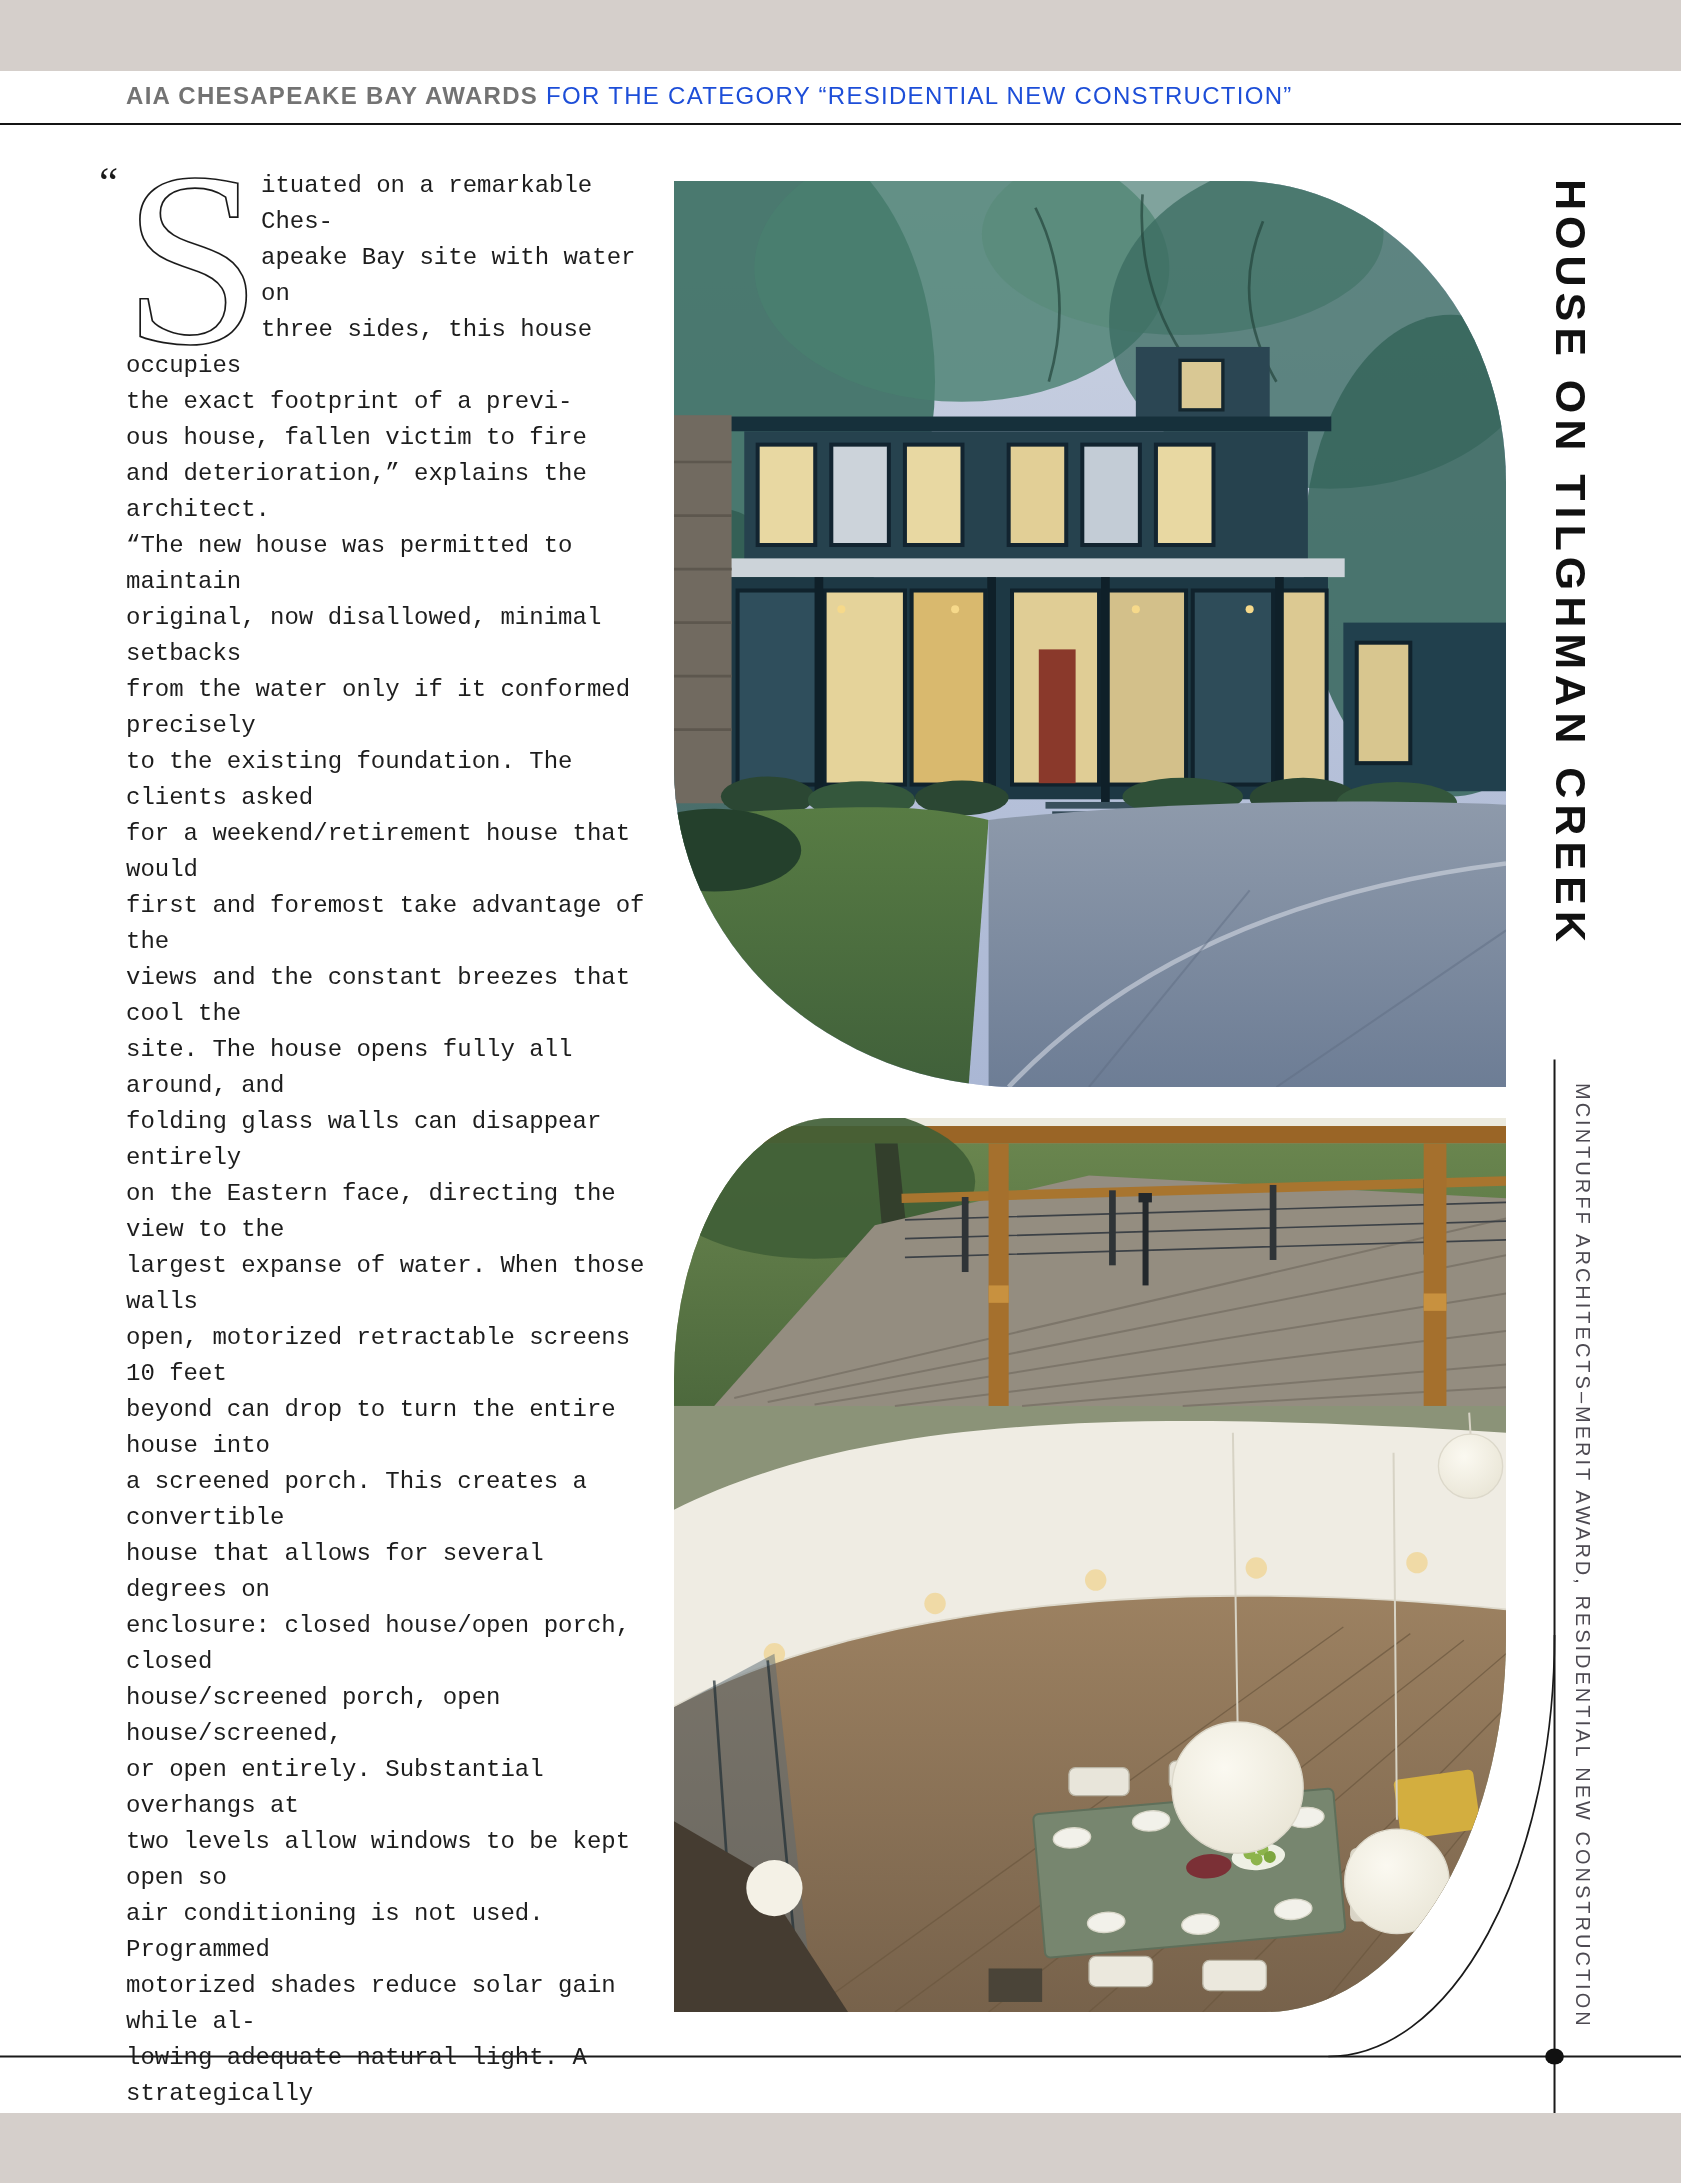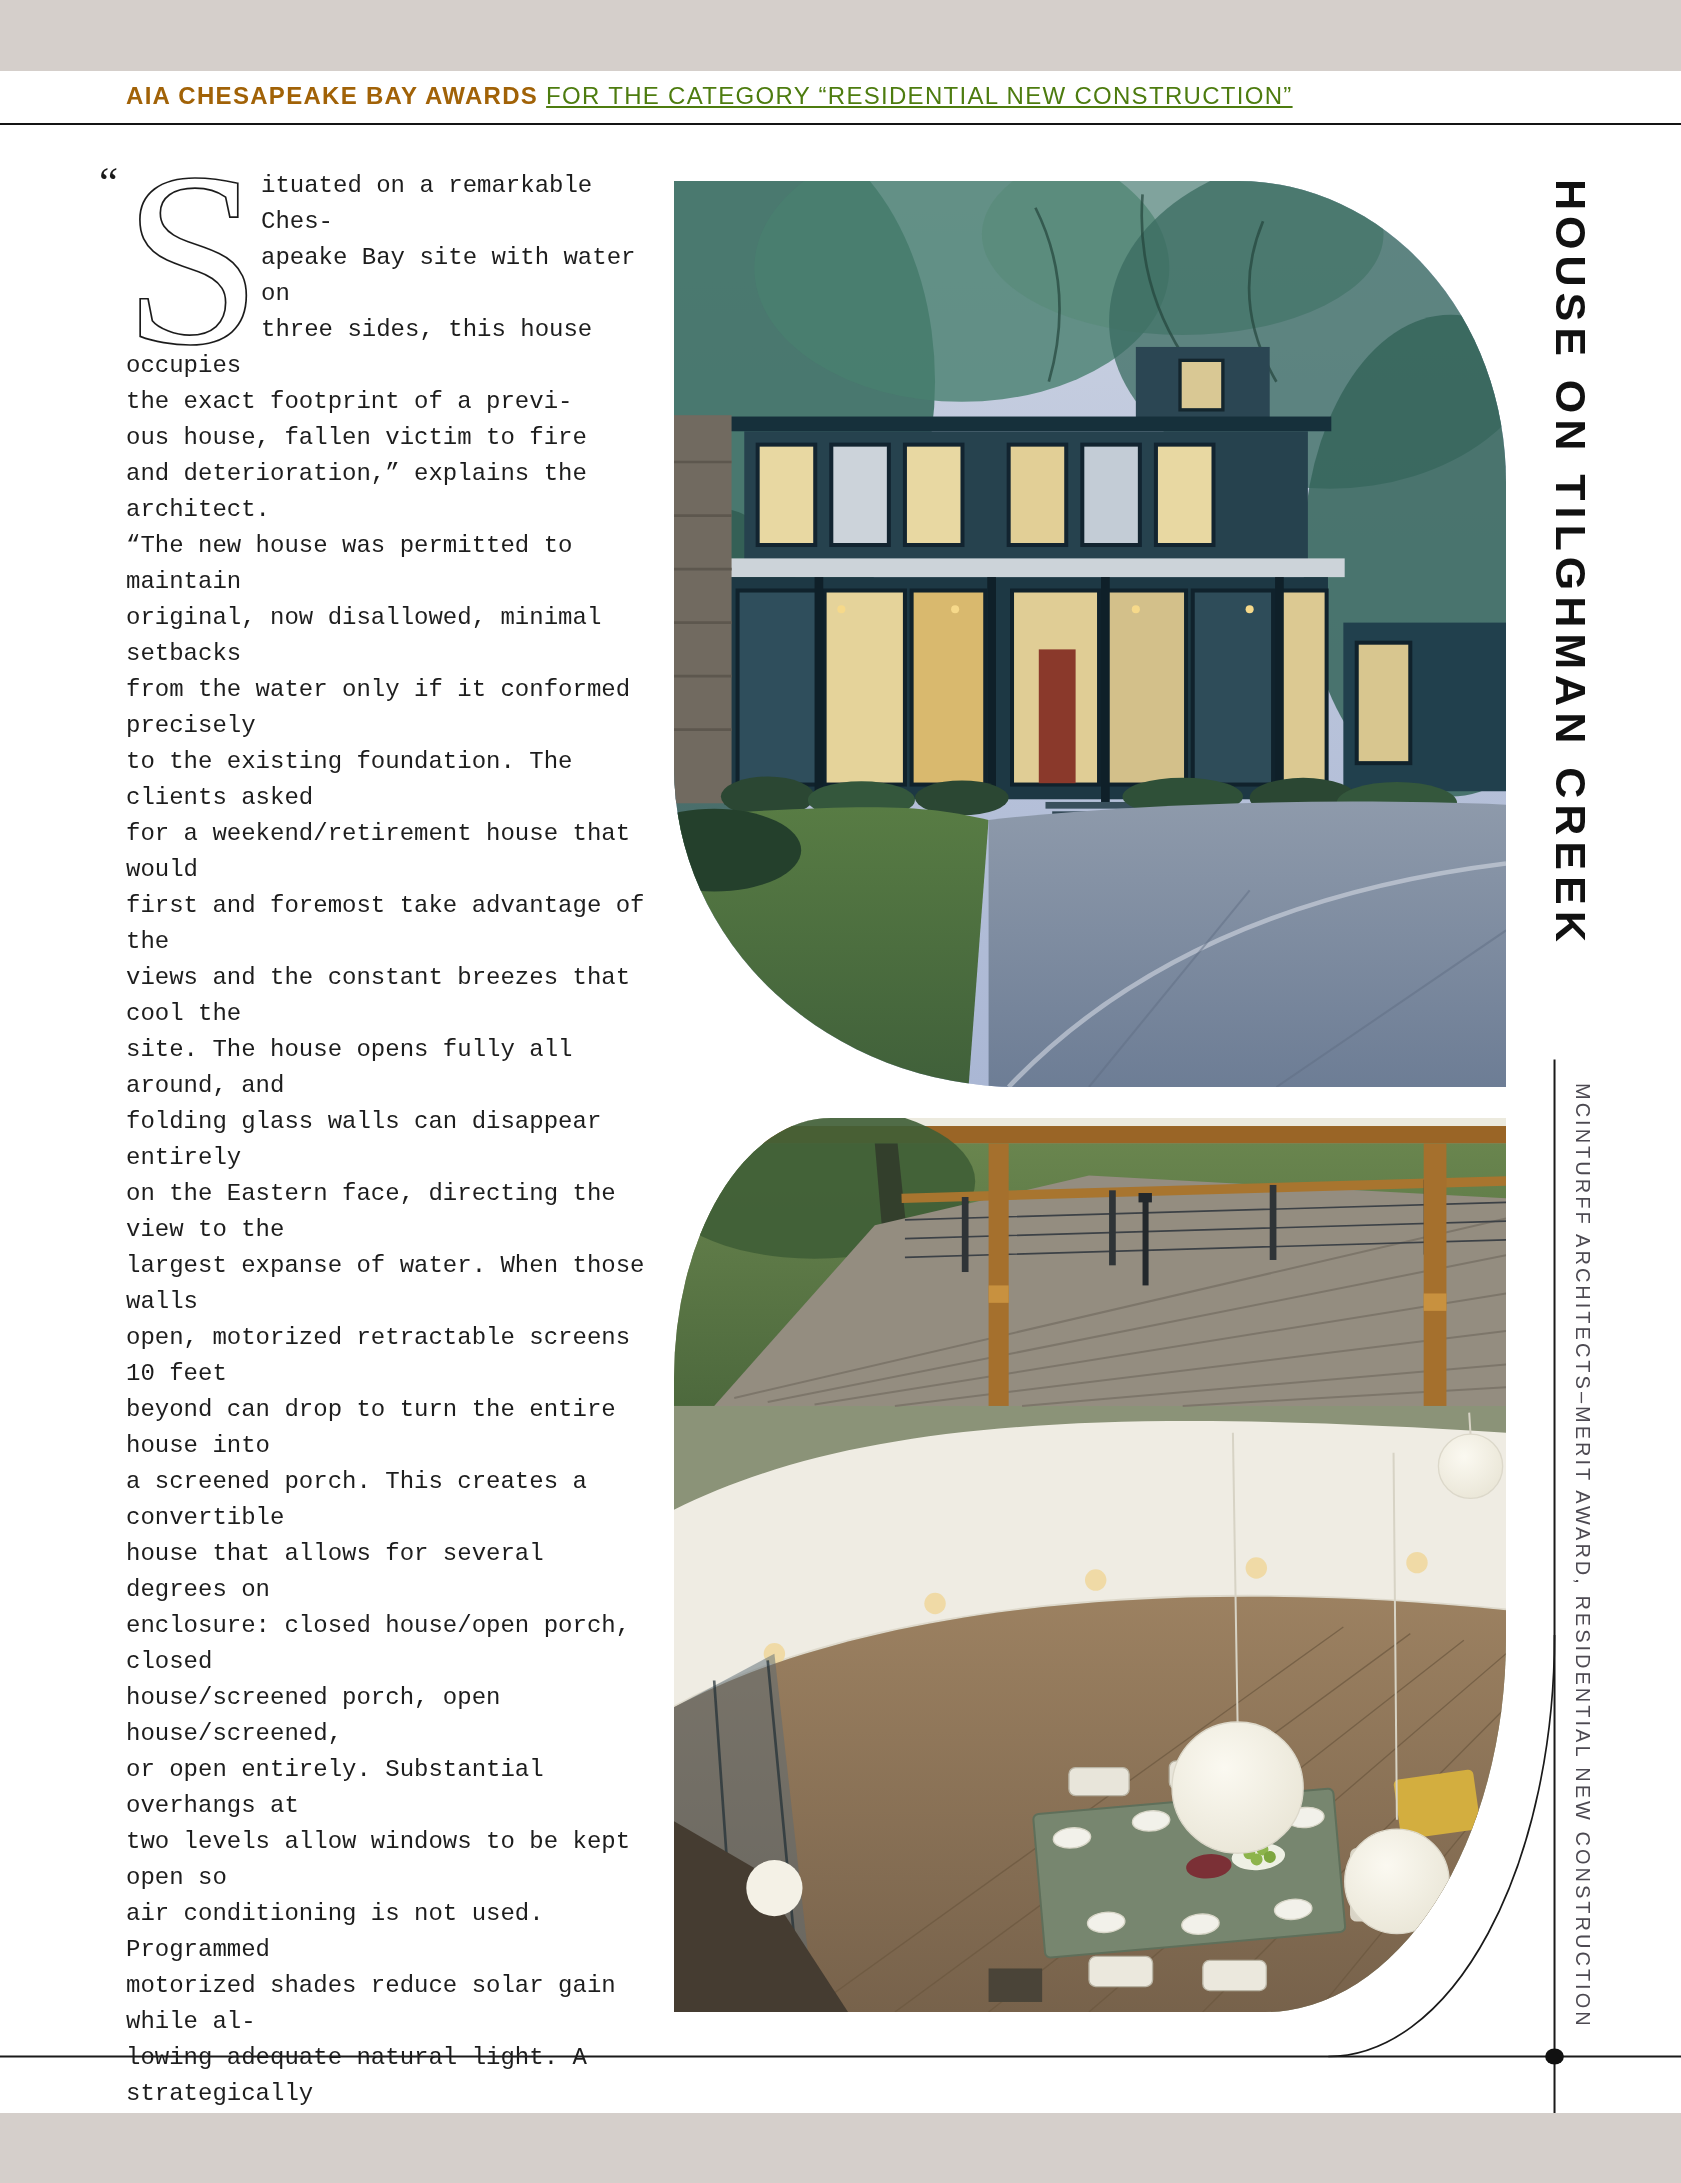--- a/index.html
+++ b/index.html
@@ -2,22 +2,22 @@
 <html style="font-size:10.7px"><head>
 <meta charset="utf-8">
 <style>
   html,body{margin:0;padding:0;background:#ffffff;}
   #page{position:relative;width:1681px;height:2183px;background:#ffffff;overflow:hidden;
         font-family:"Liberation Sans",sans-serif;}
   .band{position:absolute;left:0;width:1681px;background:#d5cfcb;}
   .band.top{top:0;height:71px;}
   .band.bottom{top:2113px;height:70px;}
   .header-line{position:absolute;left:126px;top:82px;font-size:24px;letter-spacing:1.3px;white-space:nowrap;}
-  .header-line .bold{font-weight:700;color:#a16207;}
-  .header-line .rest{font-weight:400;color:#4d7c0f;text-decoration:underline;}
+  .header-line .bold{font-weight:700;color:#737373;}
+  .header-line .rest{font-weight:400;color:#1d4ed8;}
   .rule{position:absolute;left:0;top:123px;width:1681px;height:2px;background:#141414;}
 
   .article{position:absolute;left:126px;top:167px;width:523px;color:#1d1d1d;
            font-family:"Liberation Serif",serif;font-size:24px;line-height:35px;}
   .dropcap-box{float:left;width:135px;height:177px;position:relative;}
   .open-quote{position:absolute;top:-6.7px;left:-27px;font:400 43px/1 "Liberation Serif",serif;color:#1b1b1b;}
   .dropcap{position:absolute;top:-32px;left:-2.7px;font:400 249px/1 "Liberation Serif",serif;
            color:#ffffff;-webkit-text-stroke:1.7px #1b1b1b;}
   .lines{white-space:pre-line;font-family:Liberation Mono, monospace;}
   .credit{font-weight:700;font-style:italic;margin-left:0.28em;}

